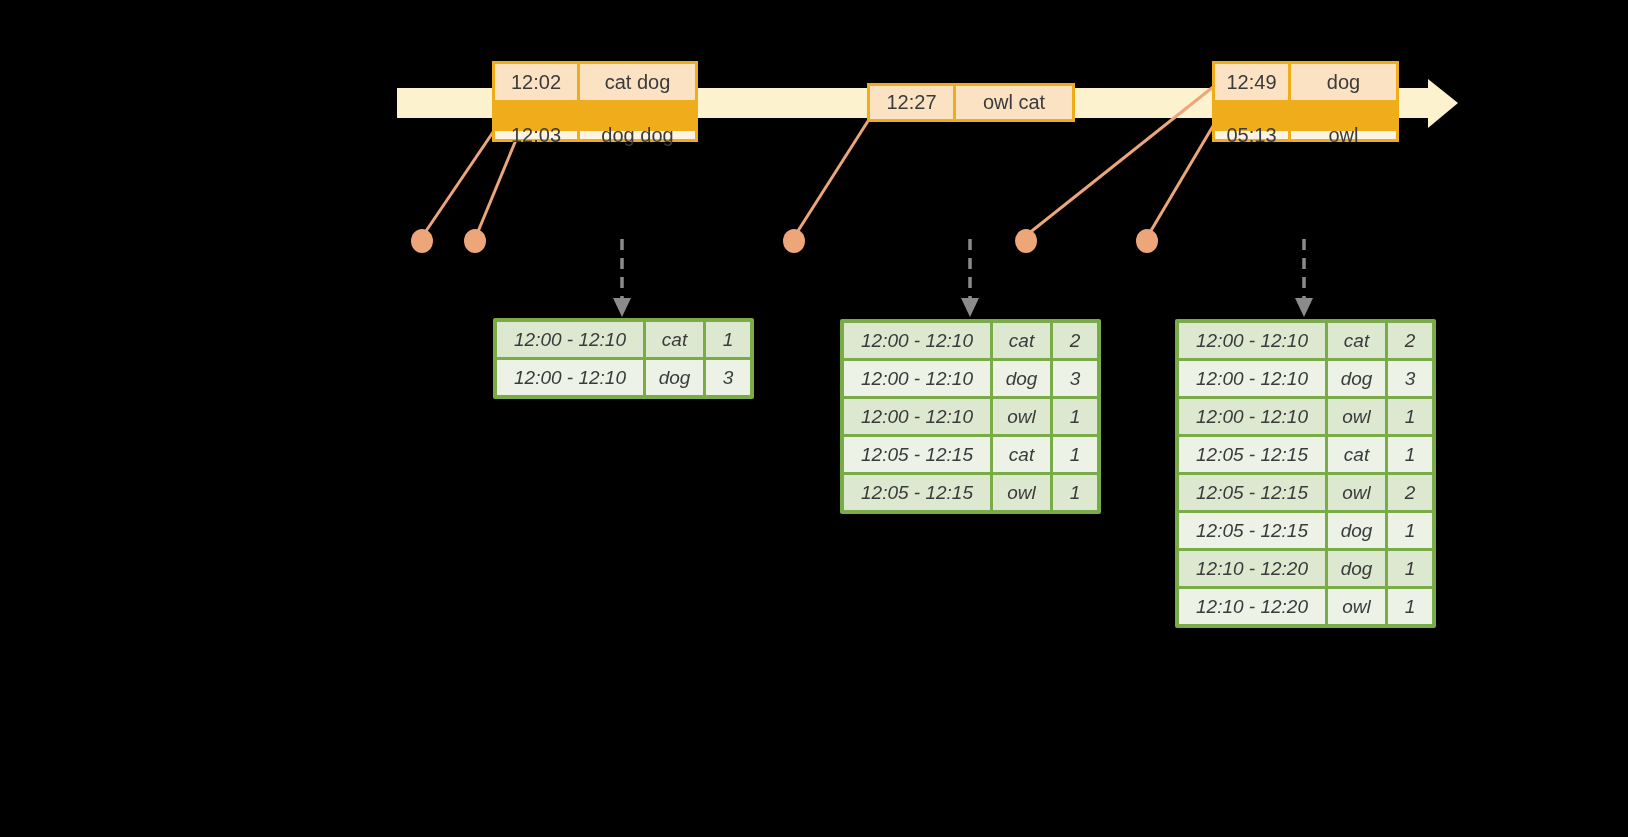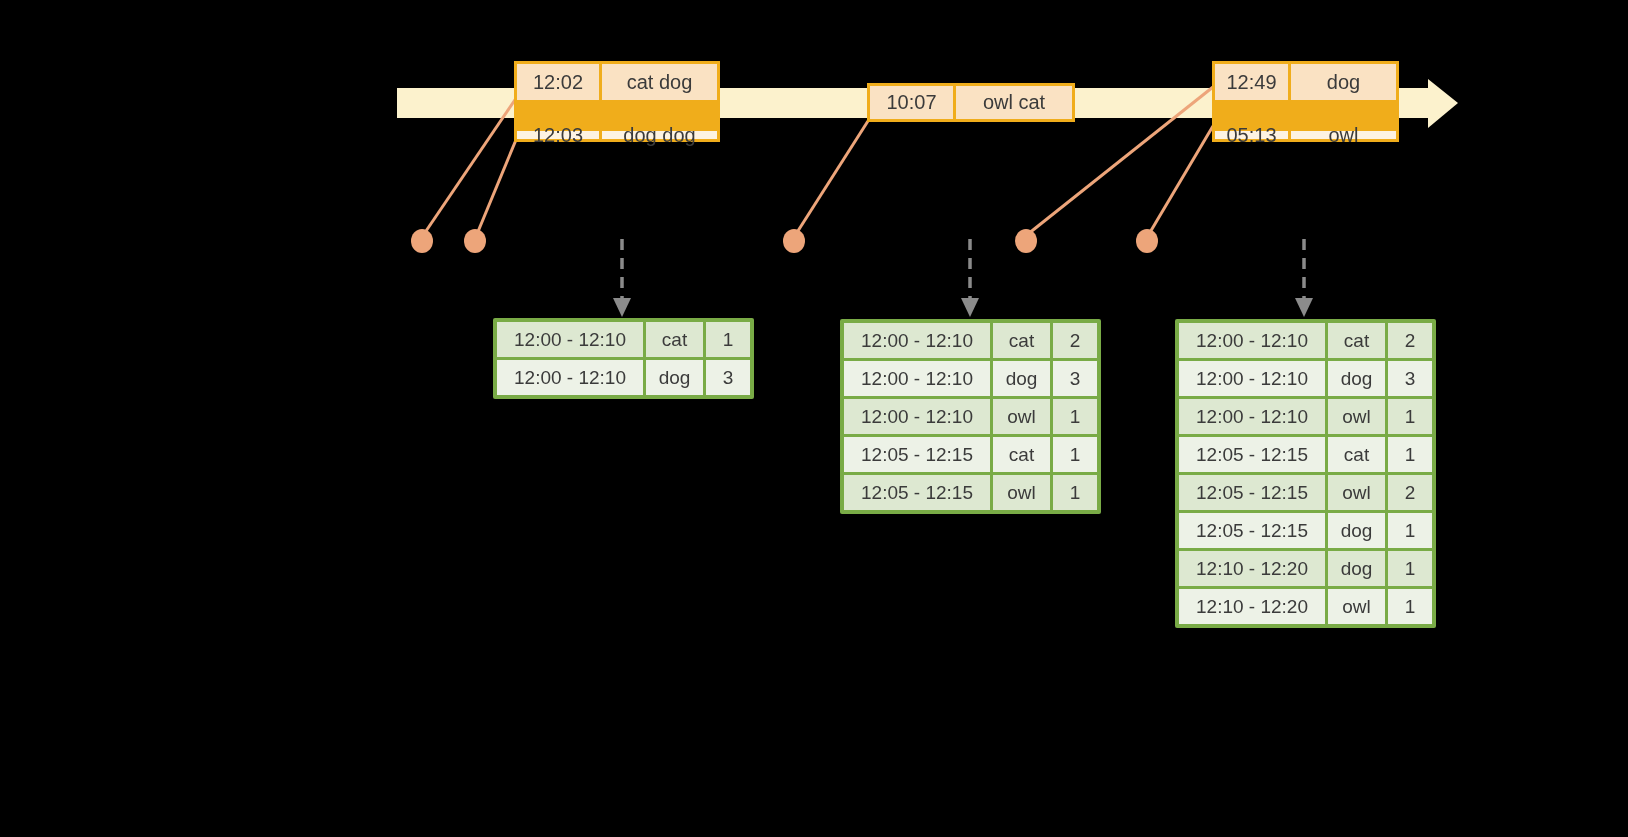--- a/index.html
+++ b/index.html
@@ -13,33 +13,34 @@
   #gfx{position:absolute;left:0;top:0;}
 
   
   .event-table{
     position:absolute;
     display:grid;
     gap:3px;
     padding:3px;
     background:#F0AD1B;
   }
-  #event-table-0{left:514px;top:61px;grid-template-columns:82px 115px;grid-auto-rows:36px;}
+  #event-table-0{left:492px;top:61px;grid-template-columns:82px 115px;grid-auto-rows:36px;}
   #event-table-1{left:867px;top:83px;grid-template-columns:83px 116px;grid-auto-rows:33px;}
   #event-table-2{left:1212px;top:61px;grid-template-columns:73px 105px;grid-auto-rows:36px;}
 
   
   .result-table{
     position:absolute;
     display:grid;
     gap:3px;
     padding:4px;
     background:#79AB46;
     border-radius:2px;
     grid-auto-rows:35px;
+    font-style:italic;
   }
   #result-table-0{left:493px;top:318px;grid-template-columns:146px 57px 44px;}
   #result-table-1{left:840px;top:319px;grid-template-columns:146px 57px 44px;}
   #result-table-2{left:1175px;top:319px;grid-template-columns:146px 57px 44px;}
 
   .cell{
     display:flex;align-items:center;justify-content:center;
     color:#3B3B3B;
     white-space:nowrap;
   }
@@ -88,21 +89,21 @@
     </g>
   </svg>
 
   <div id="event-table-0" class="event-table">
       <div class="cell ev-odd">12:02</div>
       <div class="cell ev-odd">cat dog</div>
       <div class="cell ev-even">12:03</div>
       <div class="cell ev-even">dog dog</div>
     </div>
   <div id="event-table-1" class="event-table">
-      <div class="cell ev-odd">10:07</div>
+      <div class="cell ev-odd">12:27</div>
       <div class="cell ev-odd">owl cat</div>
     </div>
   <div id="event-table-2" class="event-table">
       <div class="cell ev-odd">12:49</div>
       <div class="cell ev-odd">dog</div>
       <div class="cell ev-even">05:13</div>
       <div class="cell ev-even">owl</div>
     </div>
 
   <div id="result-table-0" class="result-table">

